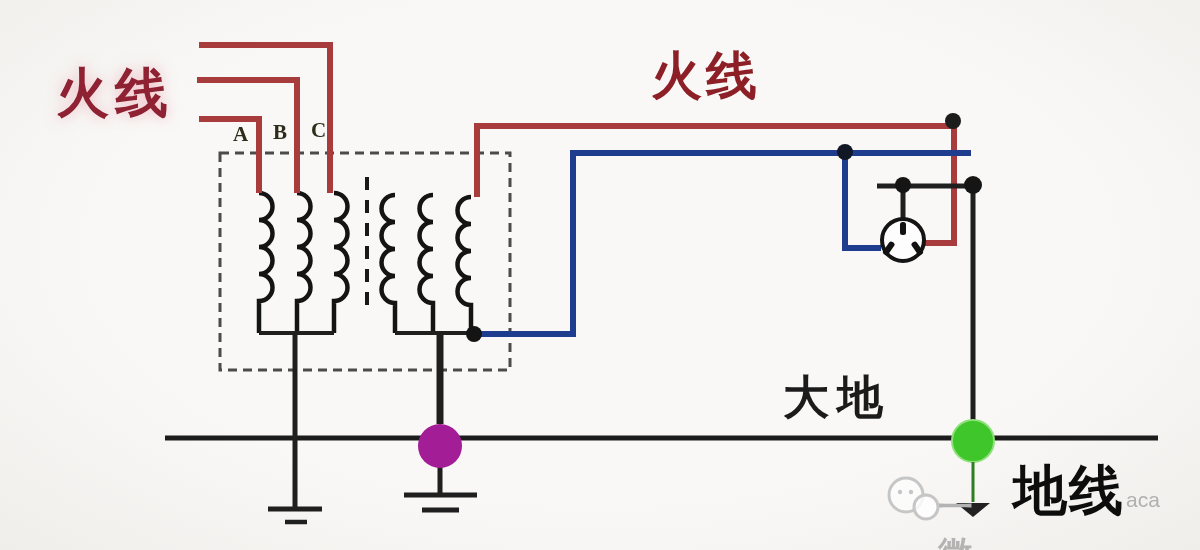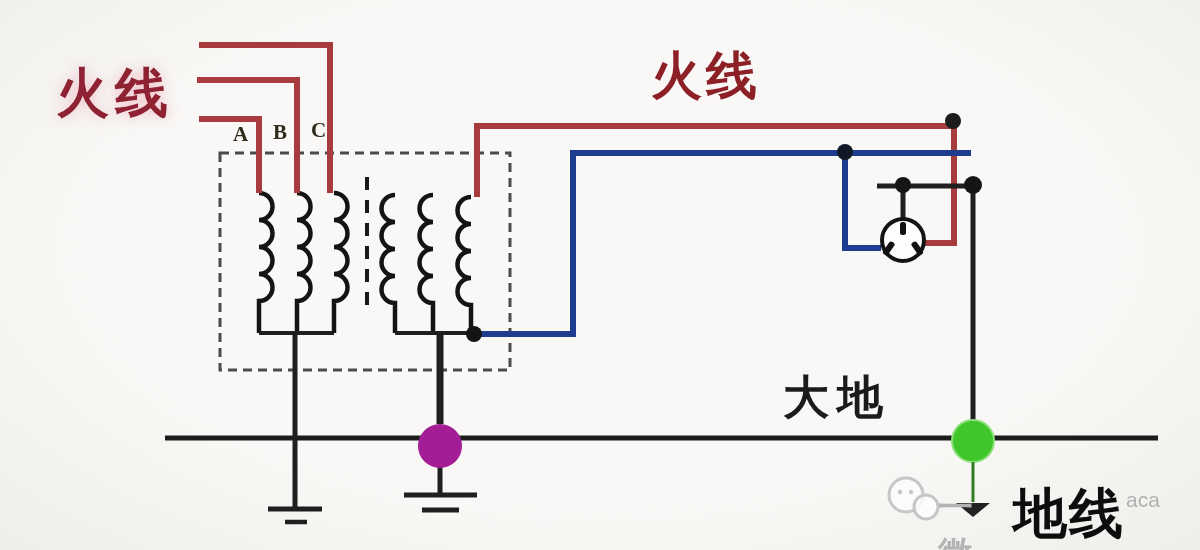--- a/index.html
+++ b/index.html
@@ -14,21 +14,21 @@
   .stage svg{position:absolute;left:0;top:0;}
   .lbl{position:absolute;line-height:1;white-space:nowrap;user-select:none;}
   .lbl-live-left{left:56px;top:66px;font-size:53px;font-weight:700;color:#8e2132;
     letter-spacing:6px;text-shadow:0 0 14px rgba(233,130,150,.5);z-index:4;}
   .lbl-live-right{left:651px;top:50px;font-size:51px;font-weight:700;color:#8c2026;
     letter-spacing:4px;z-index:4;}
   .lbl-neutral{left:654px;top:164px;font-size:51px;font-weight:700;color:#5a64a8;
     letter-spacing:6px;z-index:4;}
   .lbl-earth{left:753px;top:374px;font-size:46px;font-weight:700;color:#1b1b1b;
     letter-spacing:8px;z-index:4;margin-left:30px;}
-  .lbl-groundwire{left:1013px;top:486px;font-size:54px;font-weight:700;color:#0d0d0d;
+  .lbl-groundwire{left:1013px;top:463px;font-size:54px;font-weight:700;color:#0d0d0d;
     letter-spacing:2px;z-index:6;}
   .phase{position:absolute;font-family:"Liberation Serif", serif;font-weight:700;
     font-size:21px;color:#2e2c18;z-index:4;}
   .phase-a{left:233px;top:122px;}
   .phase-b{left:273px;top:120px;}
   .phase-c{left:311px;top:118px;}
   .watermark{position:absolute;left:884px;top:474px;z-index:5;display:flex;
     align-items:center;color:#b3b3b3;}
   .wm-prefix{position:absolute;left:54px;top:10px;font-size:35px;font-weight:700;
     letter-spacing:1px;color:#b3b3b3;}

